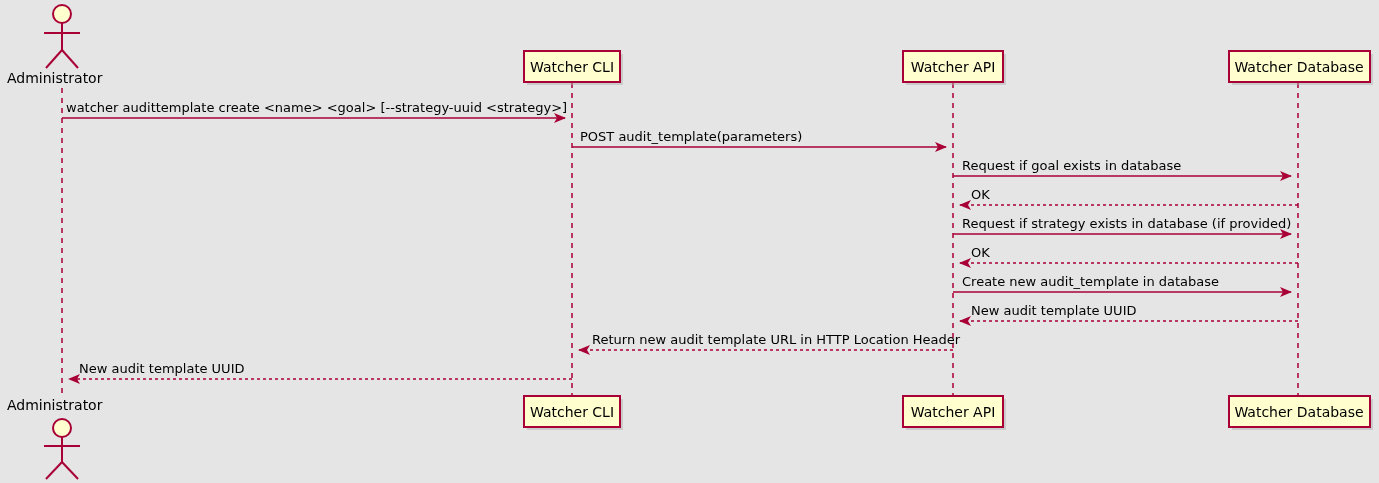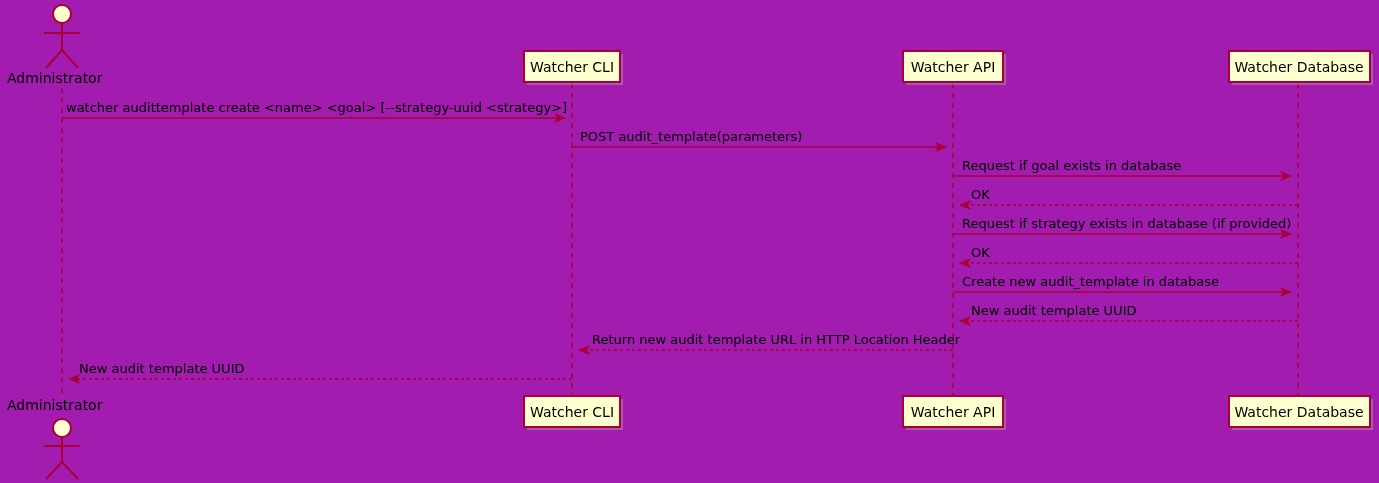--- a/index.html
+++ b/index.html
@@ -4,21 +4,21 @@
 <style>
   html, body {
     margin: 0;
     padding: 0;
     background: #FFFFFF;
   }
   #diagram-root {
     position: relative;
     width: 1379px;
     height: 483px;
-    background: #a21caf;
+    background: #e5e5e5;
     font-family: "DejaVu Sans", sans-serif;
     overflow: hidden;
   }
   svg.diagram-canvas {
     position: absolute;
     left: 0;
     top: 0;
     width: 1379px;
     height: 483px;
   }

